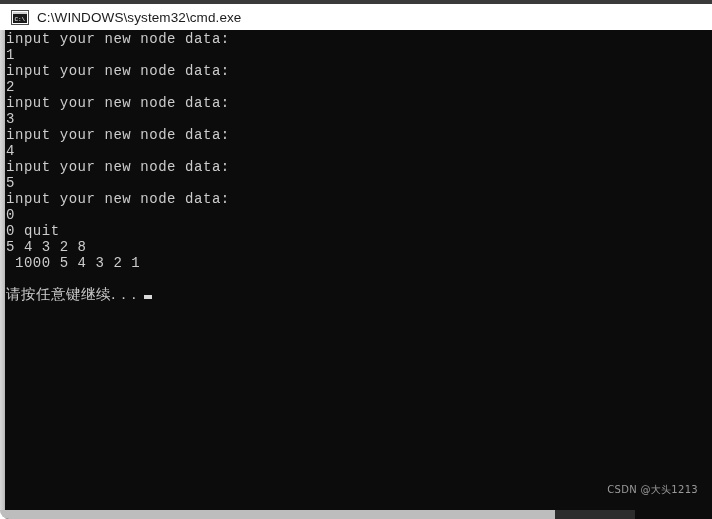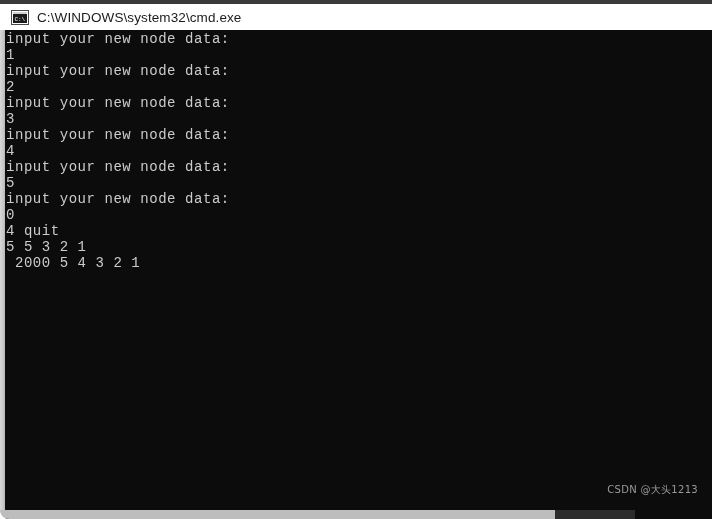--- a/index.html
+++ b/index.html
@@ -207,24 +207,25 @@
           <div class="cline">input your new node data:</div>
           <div class="cline">2</div>
           <div class="cline">input your new node data:</div>
           <div class="cline">3</div>
           <div class="cline">input your new node data:</div>
           <div class="cline">4</div>
           <div class="cline">input your new node data:</div>
           <div class="cline">5</div>
           <div class="cline">input your new node data:</div>
           <div class="cline">0</div>
-          <div class="cline">4 quit</div>
-          <div class="cline">5 5 3 2 1</div>
-          <div class="cline"> 2000 5 4 3 2 1</div>
+          <div class="cline">0 quit</div>
+          <div class="cline">5 4 3 2 8</div>
+          <div class="cline"> 1000 5 4 3 2 1</div>
           <div class="spacer-line"></div>
+          <div class="cline cjk"><span>请按任意键继续. . .</span><span class="cursor-block"></span></div>
         </div>
 
         <div class="watermark">CSDN @大头1213</div>
       </div>
 
       <div class="bottom-strip-left"></div>
       <div class="bottom-strip-mid"></div>
       <div class="bottom-strip-right"></div>
     </div>
 

